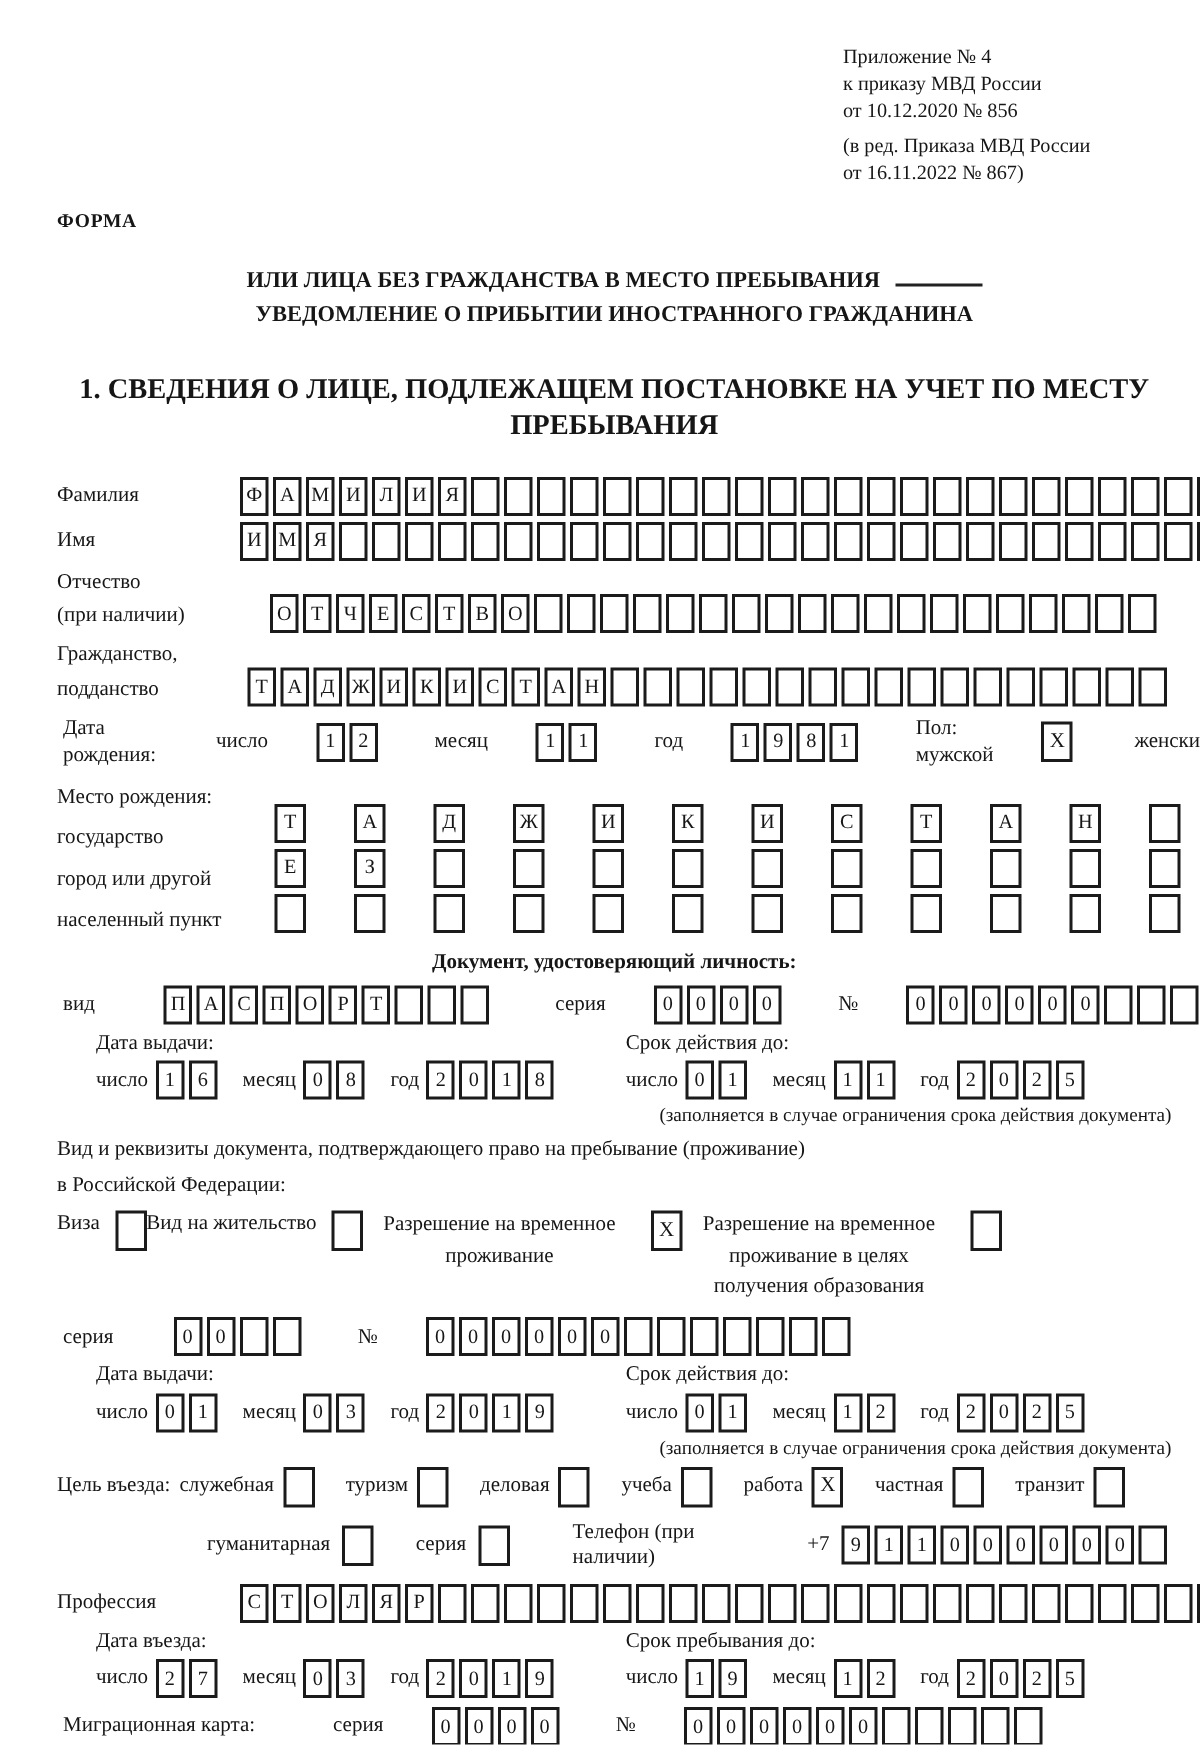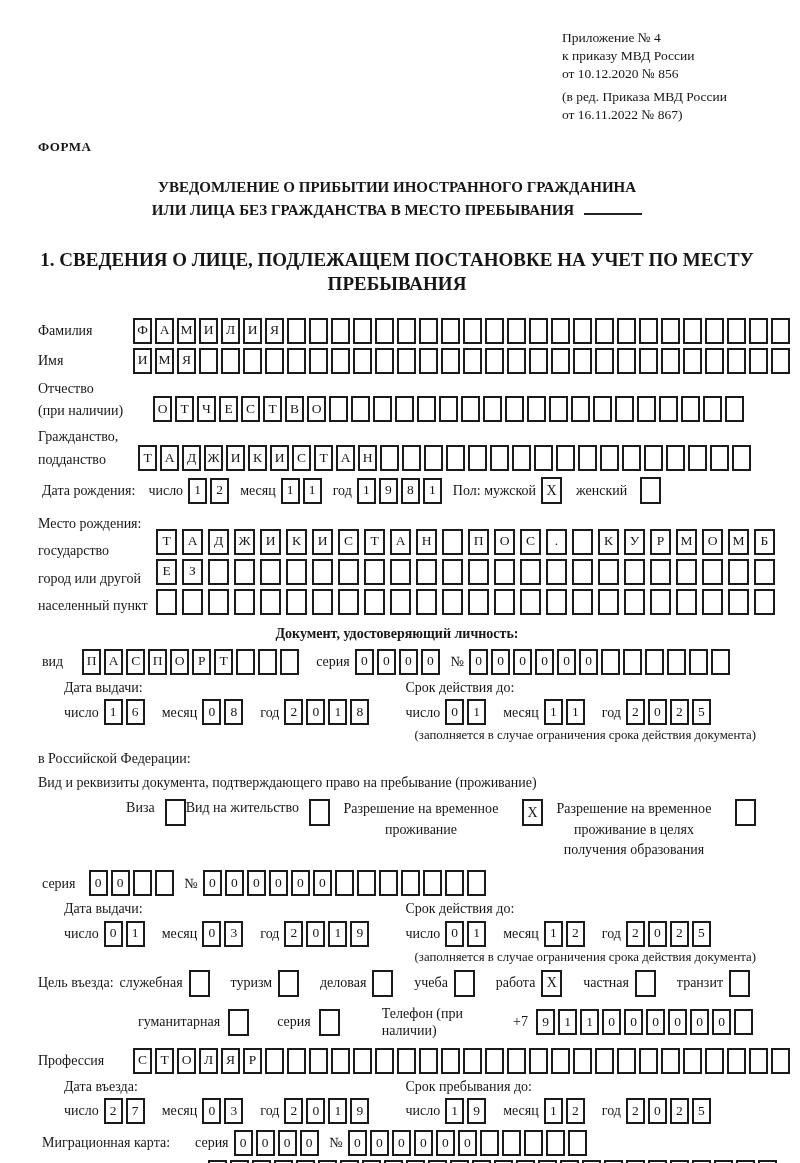--- a/index.html
+++ b/index.html
@@ -1,35 +1,35 @@
 <!DOCTYPE html>
 <html><head>
 <meta charset="utf-8">
 <style>
   html,body{margin:0;padding:0;background:#ffffff;}
   body{
     width:800px;height:1163px;overflow:hidden;
     font-family:"Liberation Serif","DejaVu Serif",serif;
     color:#161616;font-size:14px;line-height:1.25;
   }
-  .page{position:relative;padding:30px 44px 0 38px;box-sizing:border-box;width:800px;height:1163px;}
+  .page{position:relative;padding:30px 19px 0 38px;box-sizing:border-box;width:800px;height:1163px;}
 
   
   .ref{margin-left:524px;width:230px;font-size:13.5px;}
   .ref div{margin-bottom:1px;}
   .ref .note{margin-top:6px;}
   .forma{ margin:16px 34px 16px 0;font-weight:bold;font-size:13px;letter-spacing:.5px;}
 
   
   .title{text-align:center;font-weight:bold;font-size:15px;margin-top:20px;line-height:1.55;}
   .blank-line{display:inline-block;width:58px;border-bottom:2px solid #222;margin-left:10px;vertical-align:baseline;}
   .sec-head{font-weight:bold;font-size:19px;margin-top:26px;margin-bottom:22px;text-align:center;}
 
   
-  .row{display:flex;align-items:center;margin-bottom:4px;}
+  .row{display:flex;align-items:center;margin-bottom:4px;gap:27px;}
   .row.start{align-items:flex-end;}
   .lblcol{flex:0 0 auto;}
   .boxes{display:inline-flex;flex-wrap:nowrap;align-items:center;}
   .cell{display:inline-flex;width:19px;height:26px;box-sizing:border-box;border:2px solid #1b1b1b;
         margin-right:3px;align-items:center;justify-content:center;font-size:13.5px;background:#fff;}
   .wide .cell{width:21px;margin-right:5px;}
   .cb{display:inline-flex;width:21px;height:27px;box-sizing:border-box;border:2px solid #1b1b1b;
       align-items:center;justify-content:center;font-size:14px;background:#fff;flex:0 0 auto;}
 
   .two-line{line-height:1.6;}
@@ -51,21 +51,21 @@
   .d-cols{display:flex;}
   .d-left{flex:0 0 47%;padding-left:26px;box-sizing:border-box;}
   .d-right{flex:1;padding-left:30px;box-sizing:border-box;}
   .d-head{margin-bottom:3px;}
   .d-fields{display:flex;align-items:center;}
   .d-fields .lbl{margin-right:5px;}
   .d-fields .grp{margin-right:14px;display:inline-flex;align-items:center;}
   .d-note{font-size:12.8px;text-align:right;margin-top:3px;}
 
   
-  .permits{display:flex;align-items:flex-start;justify-content:flex-end;margin:8px 0 6px;}
+  .permits{display:flex;align-items:flex-start;justify-content:flex-start;margin:8px 0 6px;}
   .permits .pair{display:flex;align-items:flex-start;}
   .permit-multi{width:182px;text-align:center;line-height:1.45;}
   .permits .cb{margin-left:10px;}
 
   
   .purpose{display:flex;align-items:center;justify-content:space-between;width:712px;margin-bottom:8px;}
   .purpose .pair{display:flex;align-items:center;}
   .purpose .pair span.txt{margin-right:6px;}
   .purpose2{display:flex;align-items:center;margin:2px 0 8px 100px;}
   .purpose2 .pair{display:flex;align-items:center;margin-right:28px;}
@@ -86,24 +86,24 @@
   <div class="ref">
     <div>Приложение № 4</div>
     <div>к приказу МВД России</div>
     <div>от 10.12.2020 № 856</div>
     <div class="note">(в ред. Приказа МВД России</div>
     <div>от 16.11.2022 № 867)</div>
   </div>
   <div class="forma">ФОРМА</div>
 
   <div class="title">
-    <div>УВЕДОМЛЕНИЕ О ПРИБЫТИИ ИНОСТРАННОГО ГРАЖДАНИНА</div>
     <div>
       <span>ИЛИ ЛИЦА БЕЗ ГРАЖДАНСТВА В МЕСТО ПРЕБЫВАНИЯ</span><span class="blank-line"></span>
     </div>
+    <div>УВЕДОМЛЕНИЕ О ПРИБЫТИИ ИНОСТРАННОГО ГРАЖДАНИНА</div>
   </div>
 
   <div class="sec-head">1. СВЕДЕНИЯ О ЛИЦЕ, ПОДЛЕЖАЩЕМ ПОСТАНОВКЕ НА УЧЕТ ПО МЕСТУ ПРЕБЫВАНИЯ</div>
 
   <div class="row">
     <span class="lblcol w95">Фамилия</span>
     <span class="boxes">
         <span class="cell">Ф</span>
         <span class="cell">А</span>
         <span class="cell">М</span>
@@ -443,22 +443,22 @@
               <span class="cell">0</span>
               <span class="cell">2</span>
               <span class="cell">5</span>
             </span>
         </div>
         <div class="d-note">(заполняется в случае ограничения срока действия документа)</div>
       </div>
     </div>
   </div>
 
+  <div style="margin-top:6px;">Вид и реквизиты документа, подтверждающего право на пребывание (проживание)</div>
   <div style="margin-top:6px;">в Российской Федерации:</div>
-  <div style="margin-top:6px;">Вид и реквизиты документа, подтверждающего право на пребывание (проживание)</div>
 
   <div class="permits">
     <span class="pair">
       <span>Виза</span>
       <span class="cb"></span>
     </span>
     <span class="pair">
       <span>Вид на жительство</span>
       <span class="cb"></span>
     </span>

